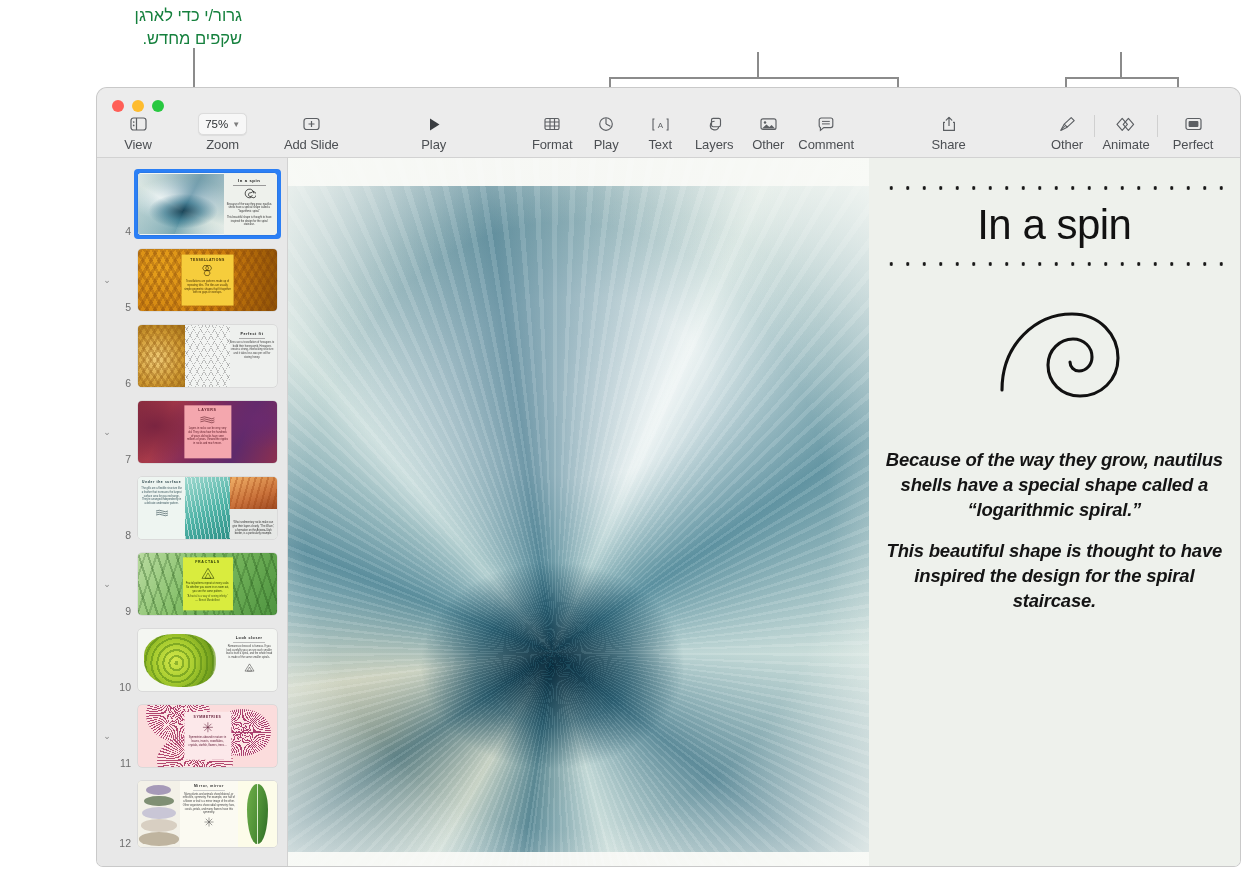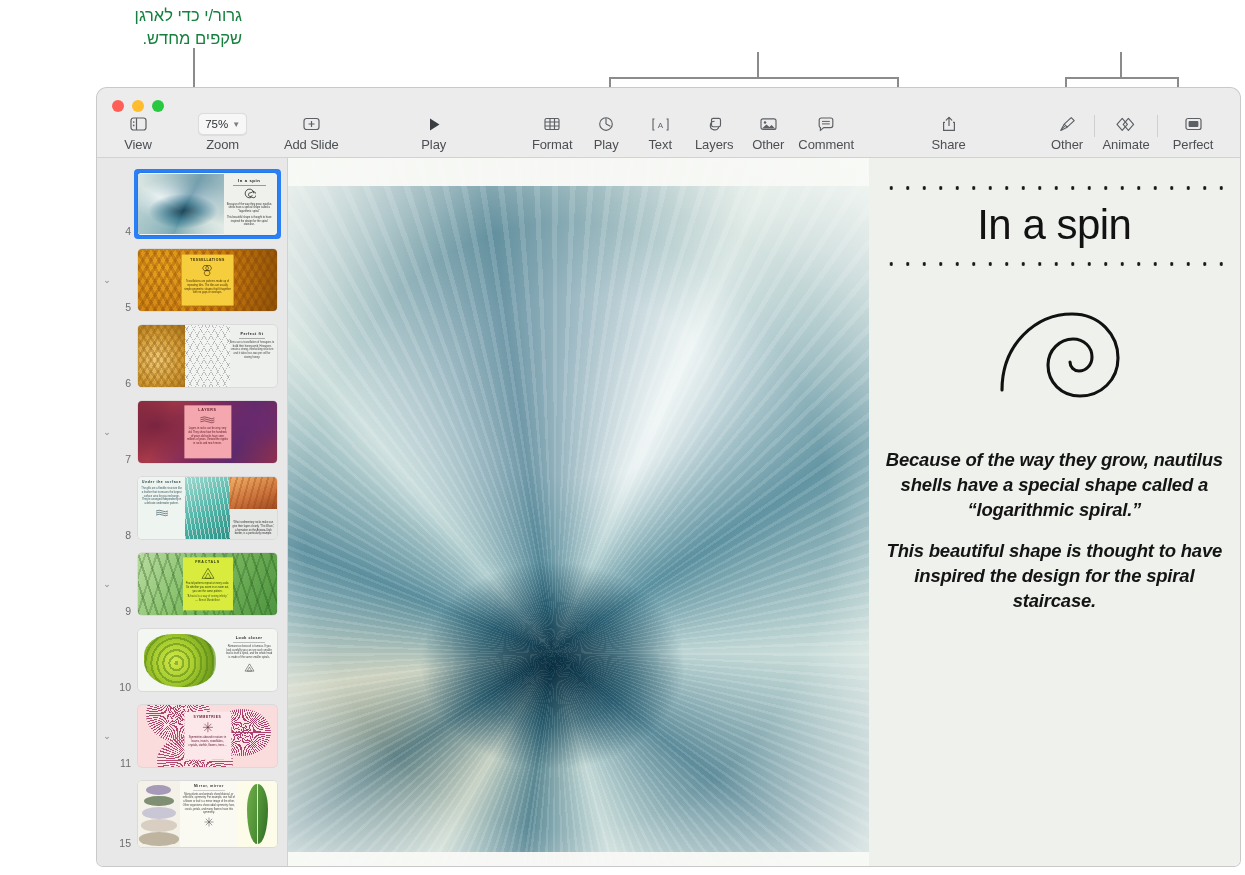--- a/index.html
+++ b/index.html
@@ -585,21 +585,21 @@
                   </g>
                 </svg>
                 <div class="mini-body" style="color:#5c1430;">Symmetries abound in nature: in leaves, insects, snowflakes, crystals, starfish, flowers, trees…</div>
               </div>
             </div>
           </div>
         </div>
 
         <div class="slide-row">
           <div class="disc"></div>
-          <div class="snum">15</div>
+          <div class="snum">12</div>
           <div class="thumb-outer">
             <div class="thumb tall" style="background:#fbf7df;display:flex;">
               <div style="width:30%;position:relative;background:#f3f1e8;">
                 <div style="position:absolute;left:20%;top:6%;width:60%;height:15%;border-radius:50%;background:#a69ab8;"></div>
                 <div style="position:absolute;left:14%;top:22%;width:72%;height:16%;border-radius:50%;background:#7f8f74;"></div>
                 <div style="position:absolute;left:10%;top:39%;width:80%;height:18%;border-radius:50%;background:#c9c6d6;"></div>
                 <div style="position:absolute;left:6%;top:58%;width:88%;height:19%;border-radius:50%;background:#d8cfc2;"></div>
                 <div style="position:absolute;left:2%;top:78%;width:96%;height:20%;border-radius:50%;background:#bfb49f;"></div>
               </div>
               <div style="width:42%;padding:3px;box-sizing:border-box;text-align:center;background:#fbfaf2;">

